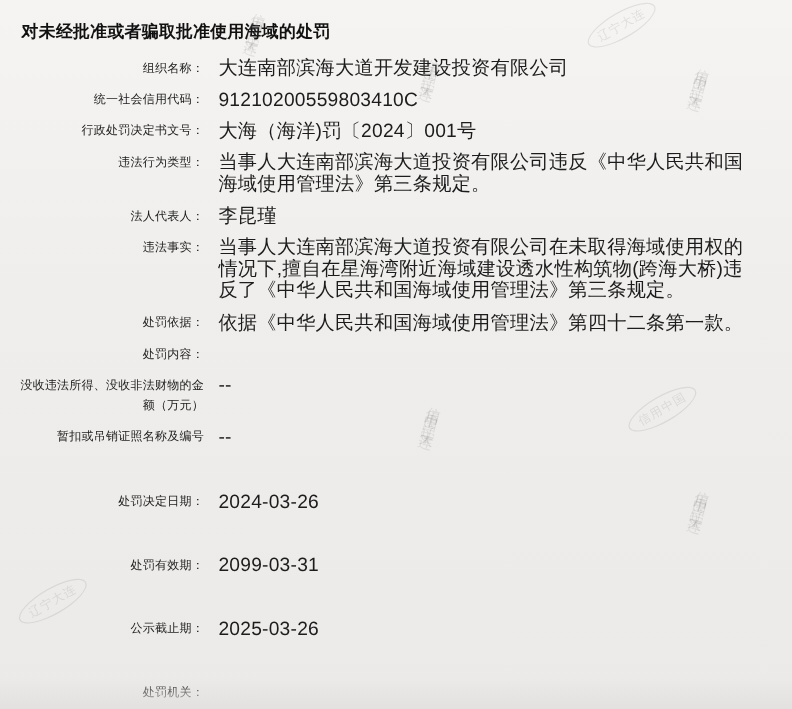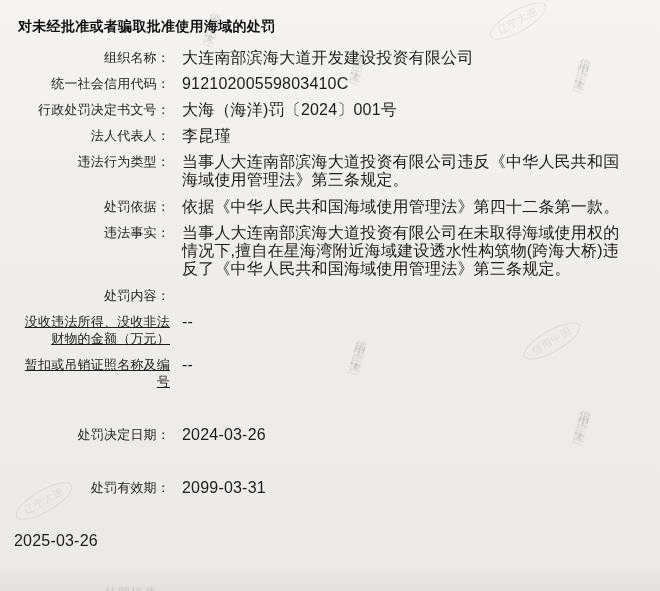--- a/index.html
+++ b/index.html
@@ -38,36 +38,36 @@
     display: flex;
     align-items: flex-start;
     margin-bottom: 9px;
   }
   .row .label {
     width: 168px;
     min-width: 168px;
     text-align: right;
     padding-right: 12px;
     box-sizing: border-box;
-    font-size: 13px;
+    font-size: 10px;
     line-height: 17px;
     color: #1c1c1c;
     letter-spacing: 0.2px;
   }
   .row .value {
     flex: 1;
     font-size: 16px;
     line-height: 17px;
     color: #1c1c1c;
     letter-spacing: 0.2px;
     padding-right: 14px;
   }
   .row.tight { margin-bottom: 7px; margin-top: 36px; }
   .row.multi .value { line-height: 18px; }
-  .label.two-line { line-height: 17px; text-decoration: underline; }
+  .label.two-line { line-height: 17px; }
 
   
   .wm {
     position: absolute;
     color: rgba(120,120,120,0.17);
     font-size: 11px;
     letter-spacing: 1px;
     transform: rotate(-30deg);
     white-space: nowrap;
     pointer-events: none;
@@ -120,38 +120,38 @@
     <div class="row">
       <div class="label">统一社会信用代码：</div>
       <div class="value">91210200559803410C</div>
     </div>
 
     <div class="row">
       <div class="label">行政处罚决定书文号：</div>
       <div class="value">大海（海洋)罚〔2024〕001号</div>
     </div>
 
+    <div class="row multi">
+      <div class="label">违法行为类型：</div>
+      <div class="value">当事人大连南部滨海大道投资有限公司违反《中华人民共和国海域使用管理法》第三条规定。</div>
+    </div>
+
     <div class="row">
       <div class="label">法人代表人：</div>
       <div class="value">李昆瑾</div>
     </div>
 
     <div class="row multi">
-      <div class="label">违法行为类型：</div>
-      <div class="value">当事人大连南部滨海大道投资有限公司违反《中华人民共和国海域使用管理法》第三条规定。</div>
+      <div class="label">违法事实：</div>
+      <div class="value">当事人大连南部滨海大道投资有限公司在未取得海域使用权的情况下,擅自在星海湾附近海域建设透水性构筑物(跨海大桥)违反了《中华人民共和国海域使用管理法》第三条规定。</div>
     </div>
 
     <div class="row">
       <div class="label">处罚依据：</div>
       <div class="value">依据《中华人民共和国海域使用管理法》第四十二条第一款。</div>
-    </div>
-
-    <div class="row multi">
-      <div class="label">违法事实：</div>
-      <div class="value">当事人大连南部滨海大道投资有限公司在未取得海域使用权的情况下,擅自在星海湾附近海域建设透水性构筑物(跨海大桥)违反了《中华人民共和国海域使用管理法》第三条规定。</div>
     </div>
 
 
     <div class="row">
       <div class="label">处罚内容：</div>
     </div>
 
 
     <div class="row multi">
       <div class="label two-line">没收违法所得、没收非法财物的金额（万元）</div>
@@ -167,20 +167,21 @@
       <div class="label">处罚决定日期：</div>
       <div class="value">2024-03-26</div>
     </div>
 
     <div class="row tight">
       <div class="label">处罚有效期：</div>
       <div class="value">2099-03-31</div>
     </div>
 
     <div class="row tight">
+      <div class="label">公示截止期：</div>
       <div class="value">2025-03-26</div>
     </div>
 
     <div class="row tight">
       <div class="label">处罚机关：</div>
     </div>
 
   </div>
 
   <div class="bottom-fade"></div>

